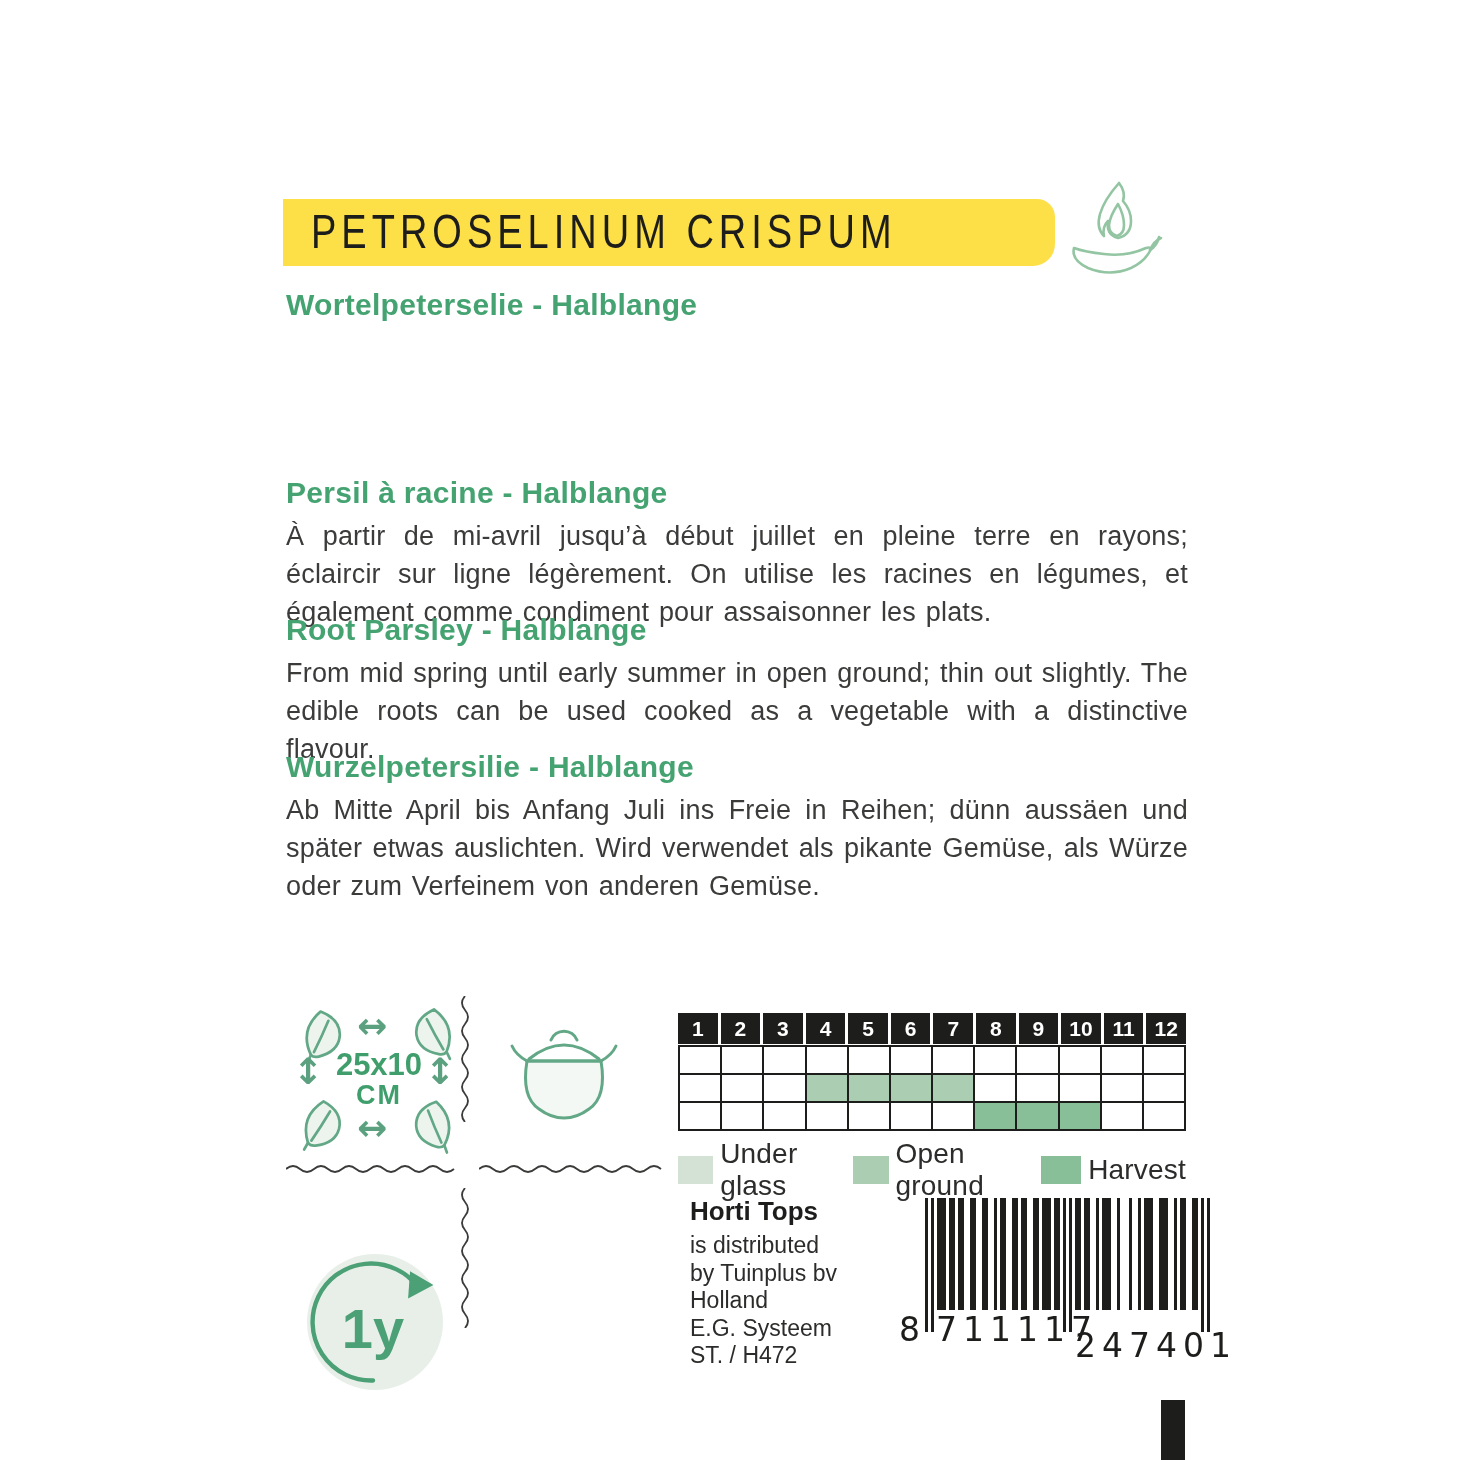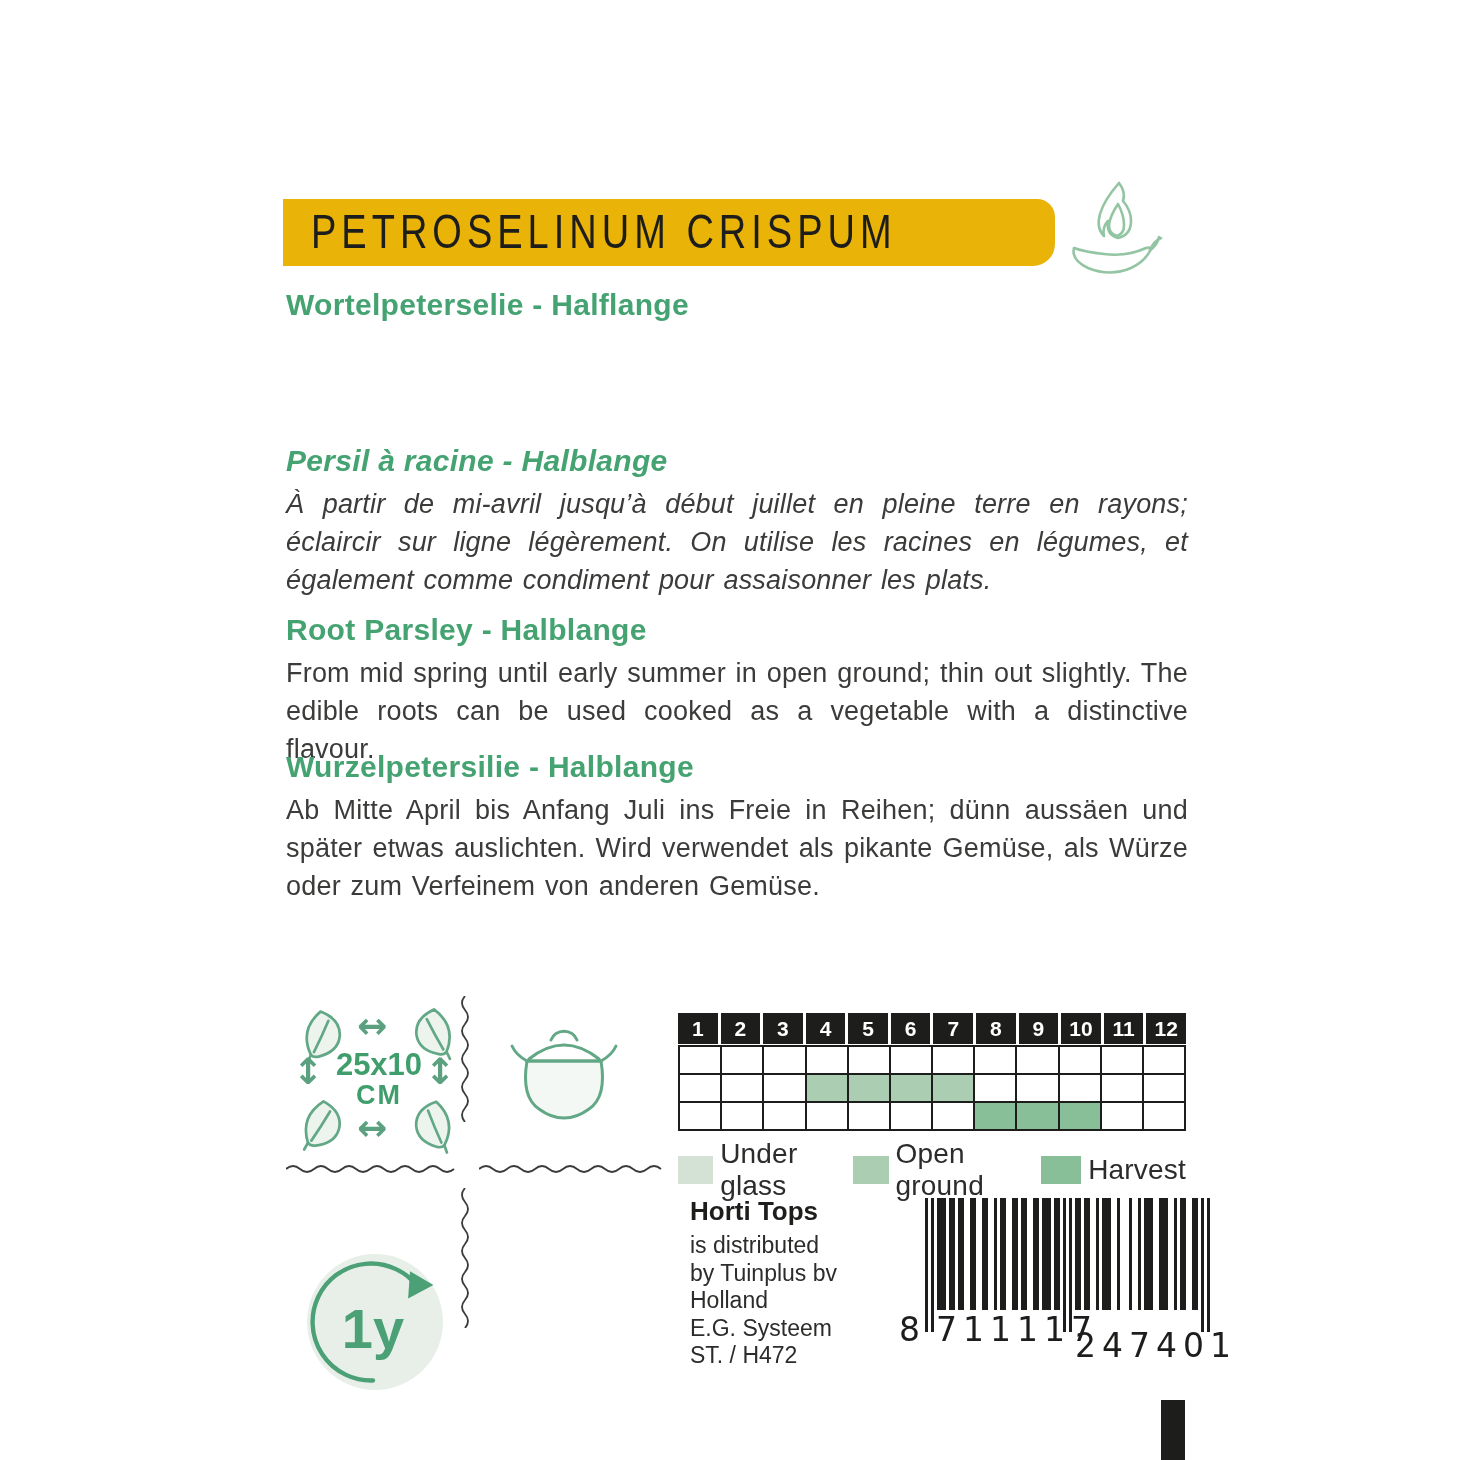--- a/index.html
+++ b/index.html
@@ -1,32 +1,32 @@
 <!DOCTYPE html>
 <html><head>
 <meta charset="utf-8">
 <style>
   html,body{margin:0;padding:0;background:#ffffff;}
   .page{position:relative;width:1460px;height:1460px;background:#ffffff;overflow:hidden;
         font-family:"Liberation Sans",sans-serif;color:#3b3b3a;}
 
   
   .banner{position:absolute;left:283px;top:199px;width:772px;height:67px;
-          background:#eab308;border-radius:0 18px 22px 0;display:flex;align-items:center;}
+          background:#fde047;border-radius:0 18px 22px 0;display:flex;align-items:center;}
   .banner-title{display:inline-block;margin-left:28px;font-size:38px;font-weight:400;
           letter-spacing:5px;color:#1d1d1b;transform:scaleY(1.28);transform-origin:left center;
           white-space:nowrap;}
   .logo{position:absolute;left:1062px;top:180px;width:110px;height:104px;}
 
   
   .section{position:absolute;left:286px;width:902px;}
   .section h2{margin:0;font-size:30px;font-weight:bold;color:#45a372;letter-spacing:.3px;}
   .section p{margin:7px 0 0 0;font-size:27px;line-height:38px;color:#3b3b3a;
              text-align:justify;letter-spacing:.2px;word-spacing:2px;}
-  .sec-0{top:288px;} .sec-1{top:444px;font-style:italic;} .sec-2{top:613px;} .sec-3{top:750px;}
+  .sec-0{top:288px;} .sec-1{top:476px;} .sec-2{top:613px;} .sec-3{top:750px;}
 
   
   .spacing-box{position:absolute;left:291px;top:998px;width:178px;height:168px;}
   .leaf{position:absolute;width:54px;height:54px;}
   .leaf-tl{left:6px;top:8px;transform:rotate(-14deg);}
   .leaf-tr{left:114px;top:6px;transform:scaleX(-1) rotate(-10deg);}
   .leaf-bl{left:6px;top:98px;transform:rotate(-6deg);}
   .leaf-br{left:114px;top:98px;transform:scaleX(-1) rotate(-16deg);}
   .arrow{position:absolute;color:#5ca17f;font-weight:bold;
          font-family:"DejaVu Sans",sans-serif;font-size:36px;line-height:36px;}
@@ -96,21 +96,21 @@
         <path d="M57,3 Q42,20 38,34 Q34,48 42,56 Q40,47 46,41 Q44,55 56,58 Q69,55 69,41 Q69,30 61,21 Q64,12 57,3 Z"></path>
         <path d="M56,24 Q48,36 47,45 Q47,54 55,56 Q62,54 62,45 Q62,35 56,24 Z"></path>
         <path d="M12,68 Q9,80 26,88 Q48,97 69,88 Q82,82 88,71 Q90,66 84,68 Q64,77 42,74 Q23,72 12,68 Z"></path>
         <path d="M88,70 Q92,61 99,58" fill="none"></path>
         <path d="M88,70 Q95,66 97,57" fill="none"></path>
       </g>
     </svg>
   </div>
 
   <div class="section sec-0">
-    <h2>Wortelpeterselie - Halflange</h2>
+    <h2>Wortelpeterselie - Halblange</h2>
   </div>
   <div class="section sec-1">
     <h2>Persil à racine - Halblange</h2>
     <p>À partir de mi-avril jusqu’à début juillet en pleine terre en rayons; éclaircir sur ligne légèrement. On utilise les racines en légumes, et également comme condiment pour assaisonner les plats.</p>
   </div>
   <div class="section sec-2">
     <h2>Root Parsley - Halblange</h2>
     <p>From mid spring until early summer in open ground; thin out slightly. The edible roots can be used cooked as a vegetable with a distinctive flavour.</p>
   </div>
   <div class="section sec-3">

